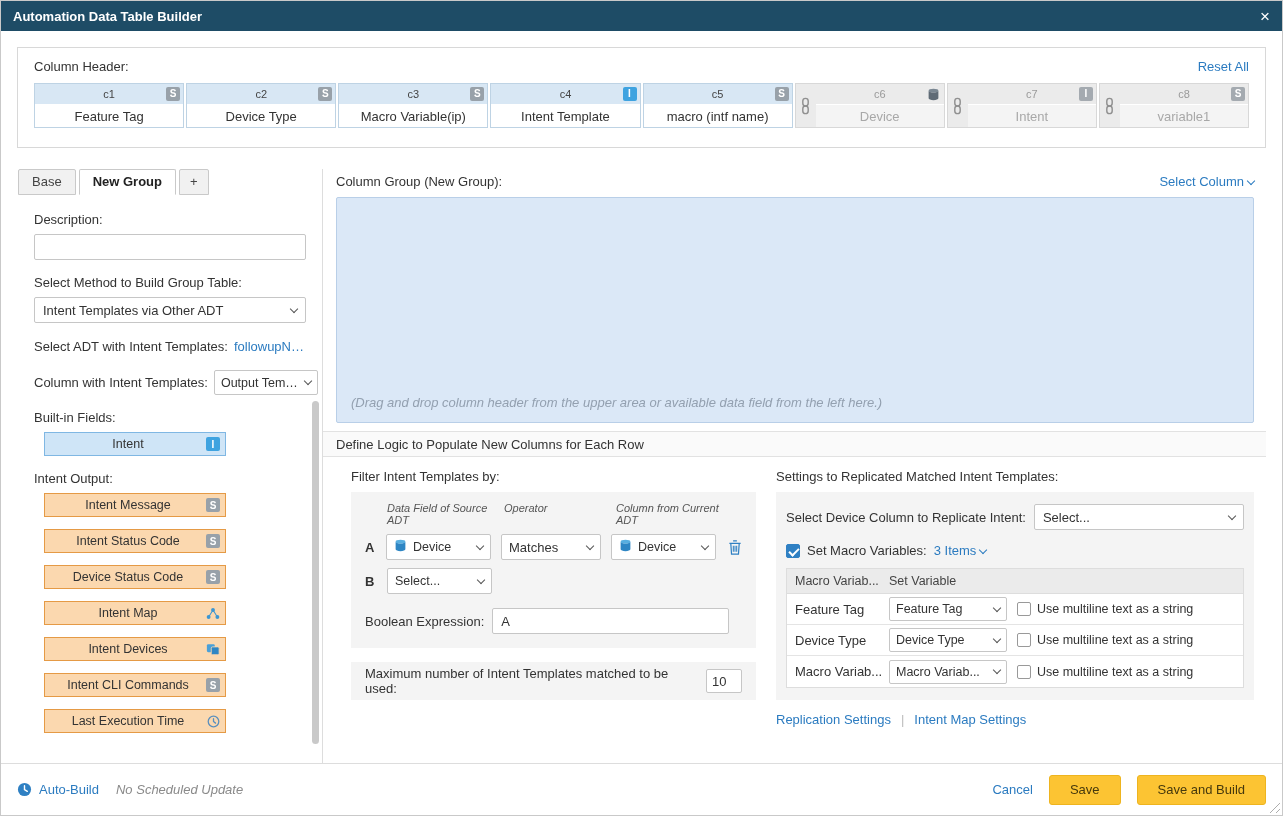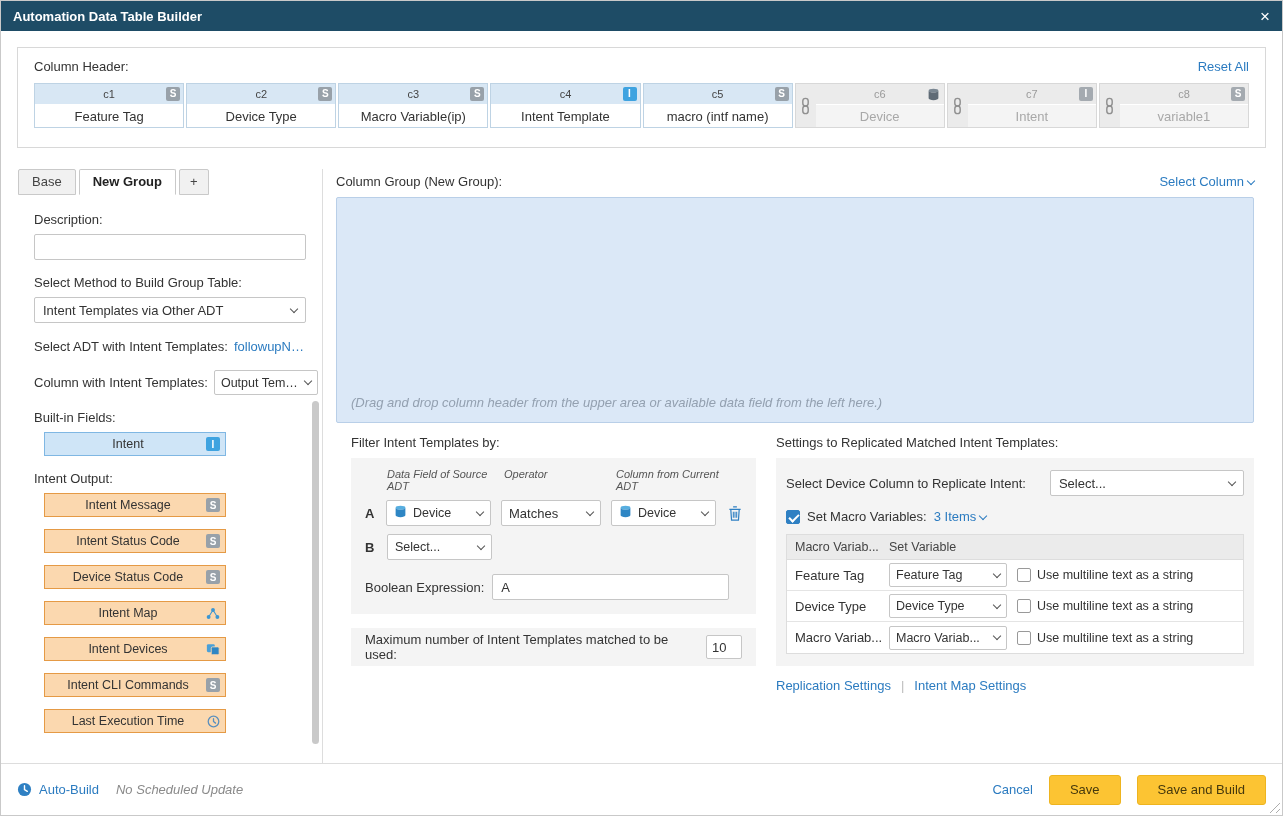--- a/index.html
+++ b/index.html
@@ -81,21 +81,21 @@
   .w105 { width:105px; flex:none; font-size:12.5px; padding:0 7px; }
   .w100 { width:100px; flex:none; font-size:13px; padding:0 7px; }
   .trash { display:flex; align-items:center; cursor:pointer; margin-left:2px; }
   .bool-row { display:flex; align-items:center; gap:8px; margin-top:14px; }
   .txt.bool { width:237px; }
   .max-panel { margin-top:14px; background:#f4f4f4; height:38px; display:flex; align-items:center; padding:0 14px; gap:8px; }
   .txt.max { width:36px; height:24px; padding:0 5px; }
 
   .settings-col { margin-left:20px; flex:1; margin-right:12px; min-width:0; }
   .settings-panel { margin-top:8px; background:#f4f4f4; padding:12px 10px; }
-  .sp-row1 { display:flex; align-items:center; gap:24px; }
+  .sp-row1 { display:flex; align-items:center; gap:8px; }
   .sp-row1 .sel { flex:1; }
   .sp-row2 { display:flex; align-items:center; gap:7px; margin-top:13px; }
   .cb { width:14px; height:14px; border:1px solid #999; background:#fff; border-radius:2px; display:inline-block; position:relative; flex:none; cursor:pointer; }
   .cb.checked { background:#2f80c3; border-color:#2f80c3; }
   .cb.checked::after { content:""; position:absolute; left:4px; top:1px; width:4px; height:8px; border-right:2px solid #fff; border-bottom:2px solid #fff; transform:rotate(45deg); }
   .macro-table { margin-top:10px; border:1px solid #ddd; background:#fff; }
   .mt-h { display:flex; align-items:center; background:#ebebeb; height:25px; font-size:12.5px; color:#444; border-bottom:1px solid #ddd; }
   .mc1 { width:102px; padding-left:8px; flex:none; white-space:nowrap; overflow:hidden; text-overflow:ellipsis; }
   .mt-r { display:flex; align-items:center; height:31px; border-bottom:1px solid #e4e4e4; background:#fff; }
   .mt-r:last-child { border-bottom:none; }
@@ -330,20 +330,23 @@
       <div class="cg-header">
         <span>Column Group (New Group):</span>
         <span class="link right">
           <span>Select Column</span><span class="chev blue"></span>
         </span>
       </div>
       <div class="dropzone">
         <div class="dz-hint">(Drag and drop column header from the upper area or available data field from the left here.)</div>
       </div>
 
+      <div class="section-bar">
+        <span>Define Logic to Populate New Columns for Each Row</span>
+      </div>
 
       <div class="logic-cols">
 
         <div class="filter-col">
           <div class="sub-title">Filter Intent Templates by:</div>
           <div class="filter-panel">
             <div class="fp-headers">
               <span class="fh1">Data Field of Source ADT</span>
               <span class="fh2">Operator</span>
               <span class="fh3">Column from Current ADT</span>

